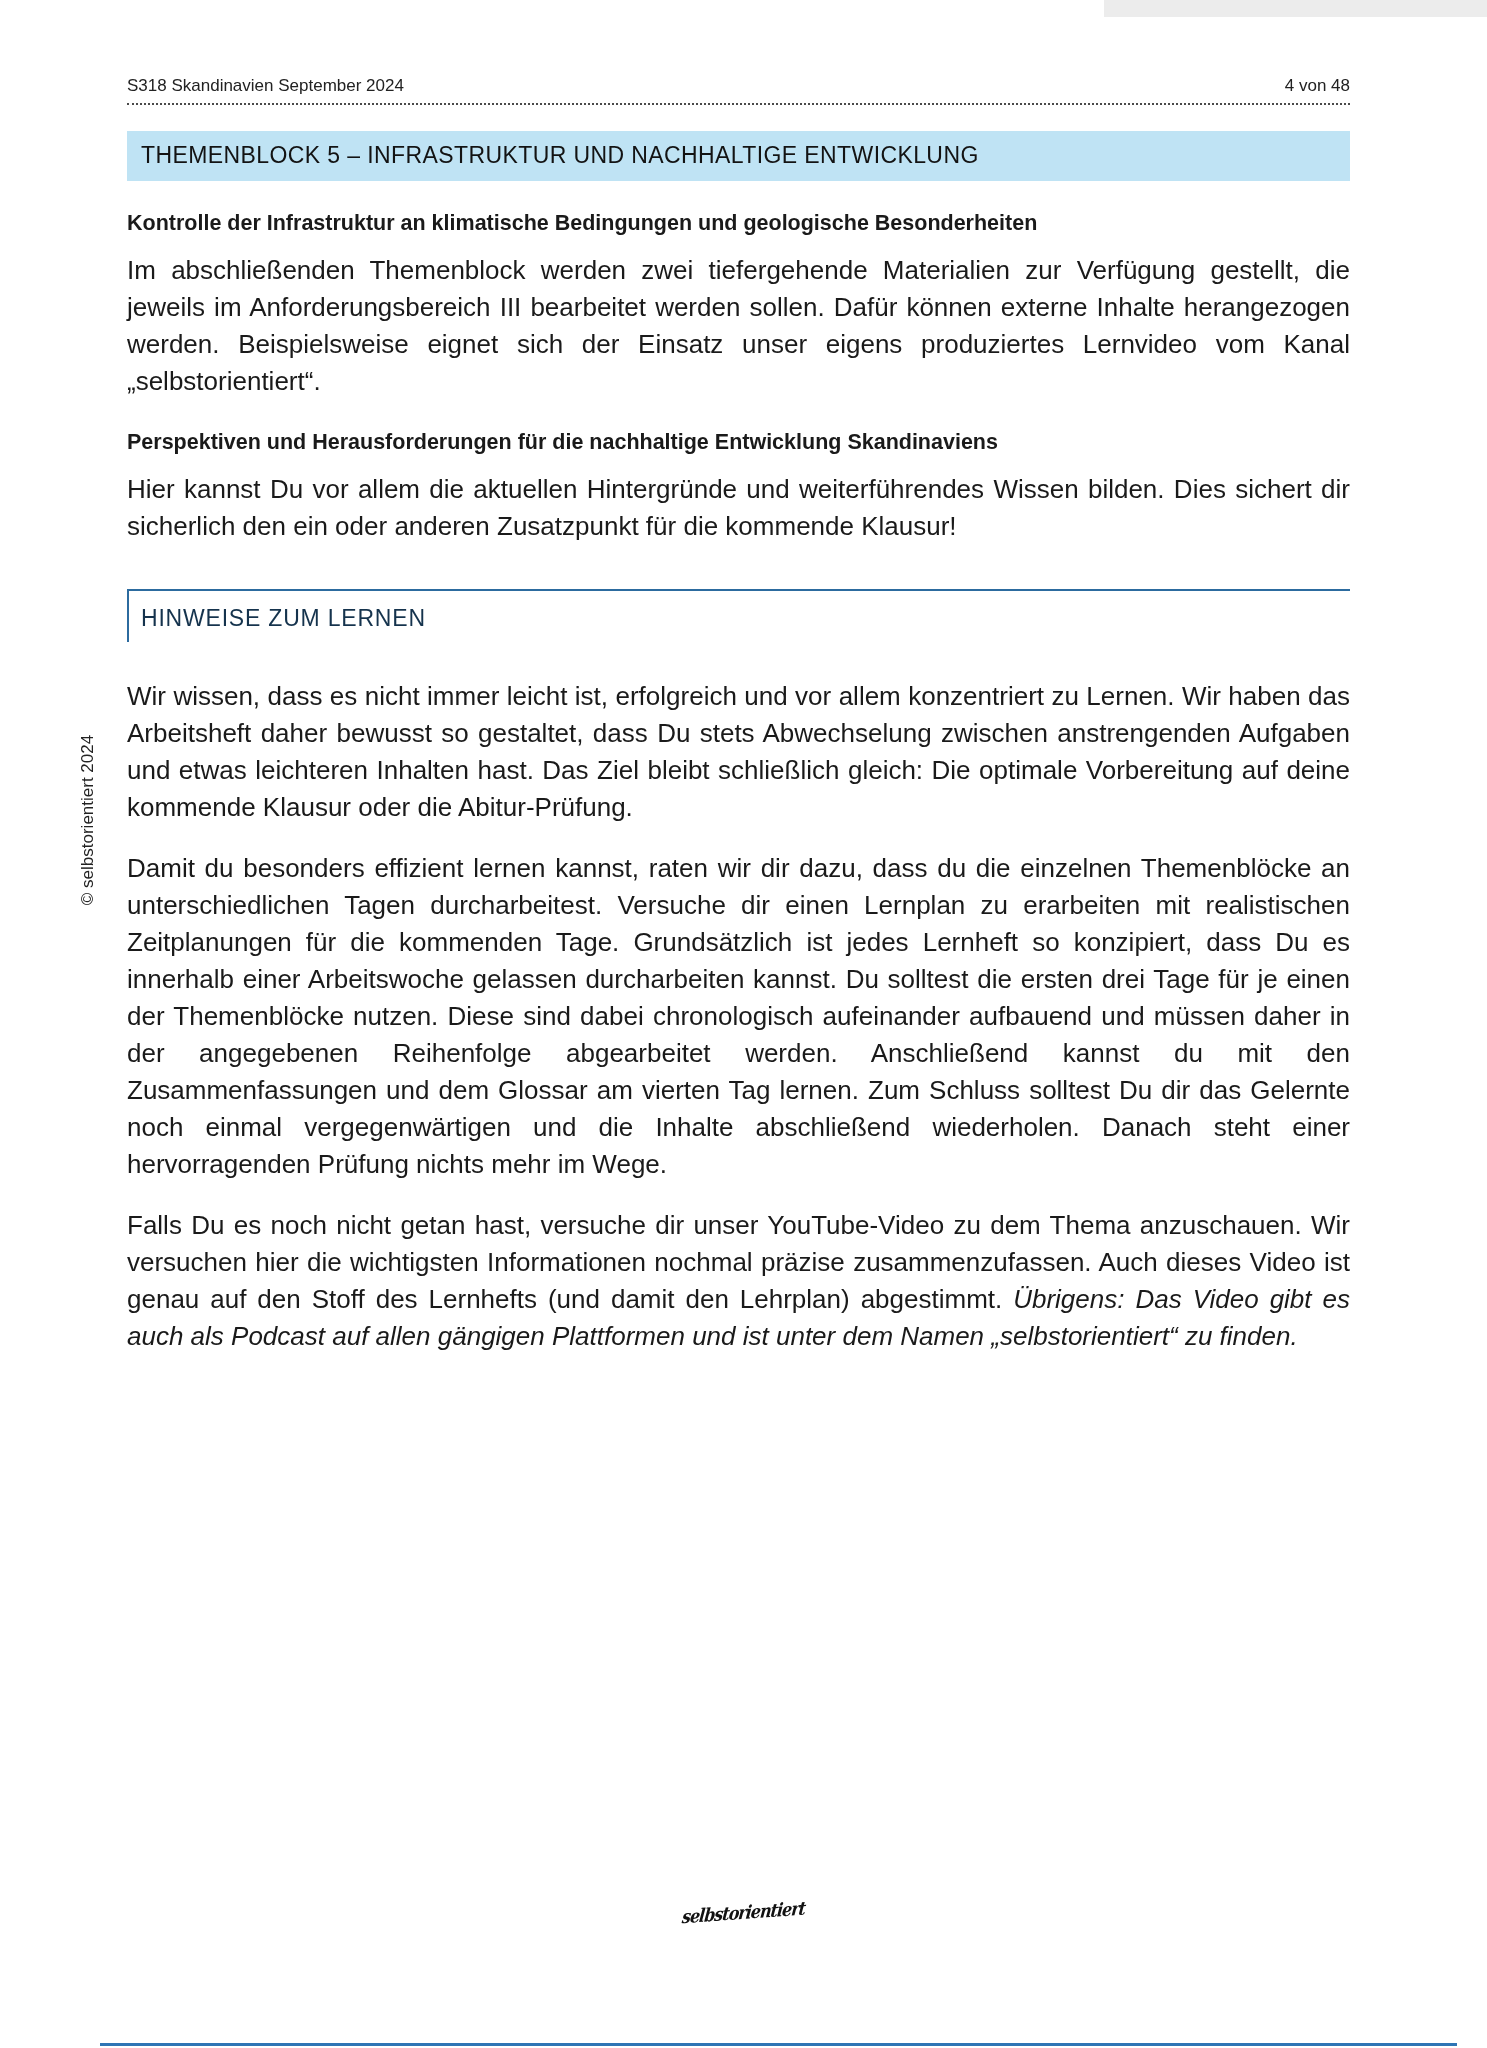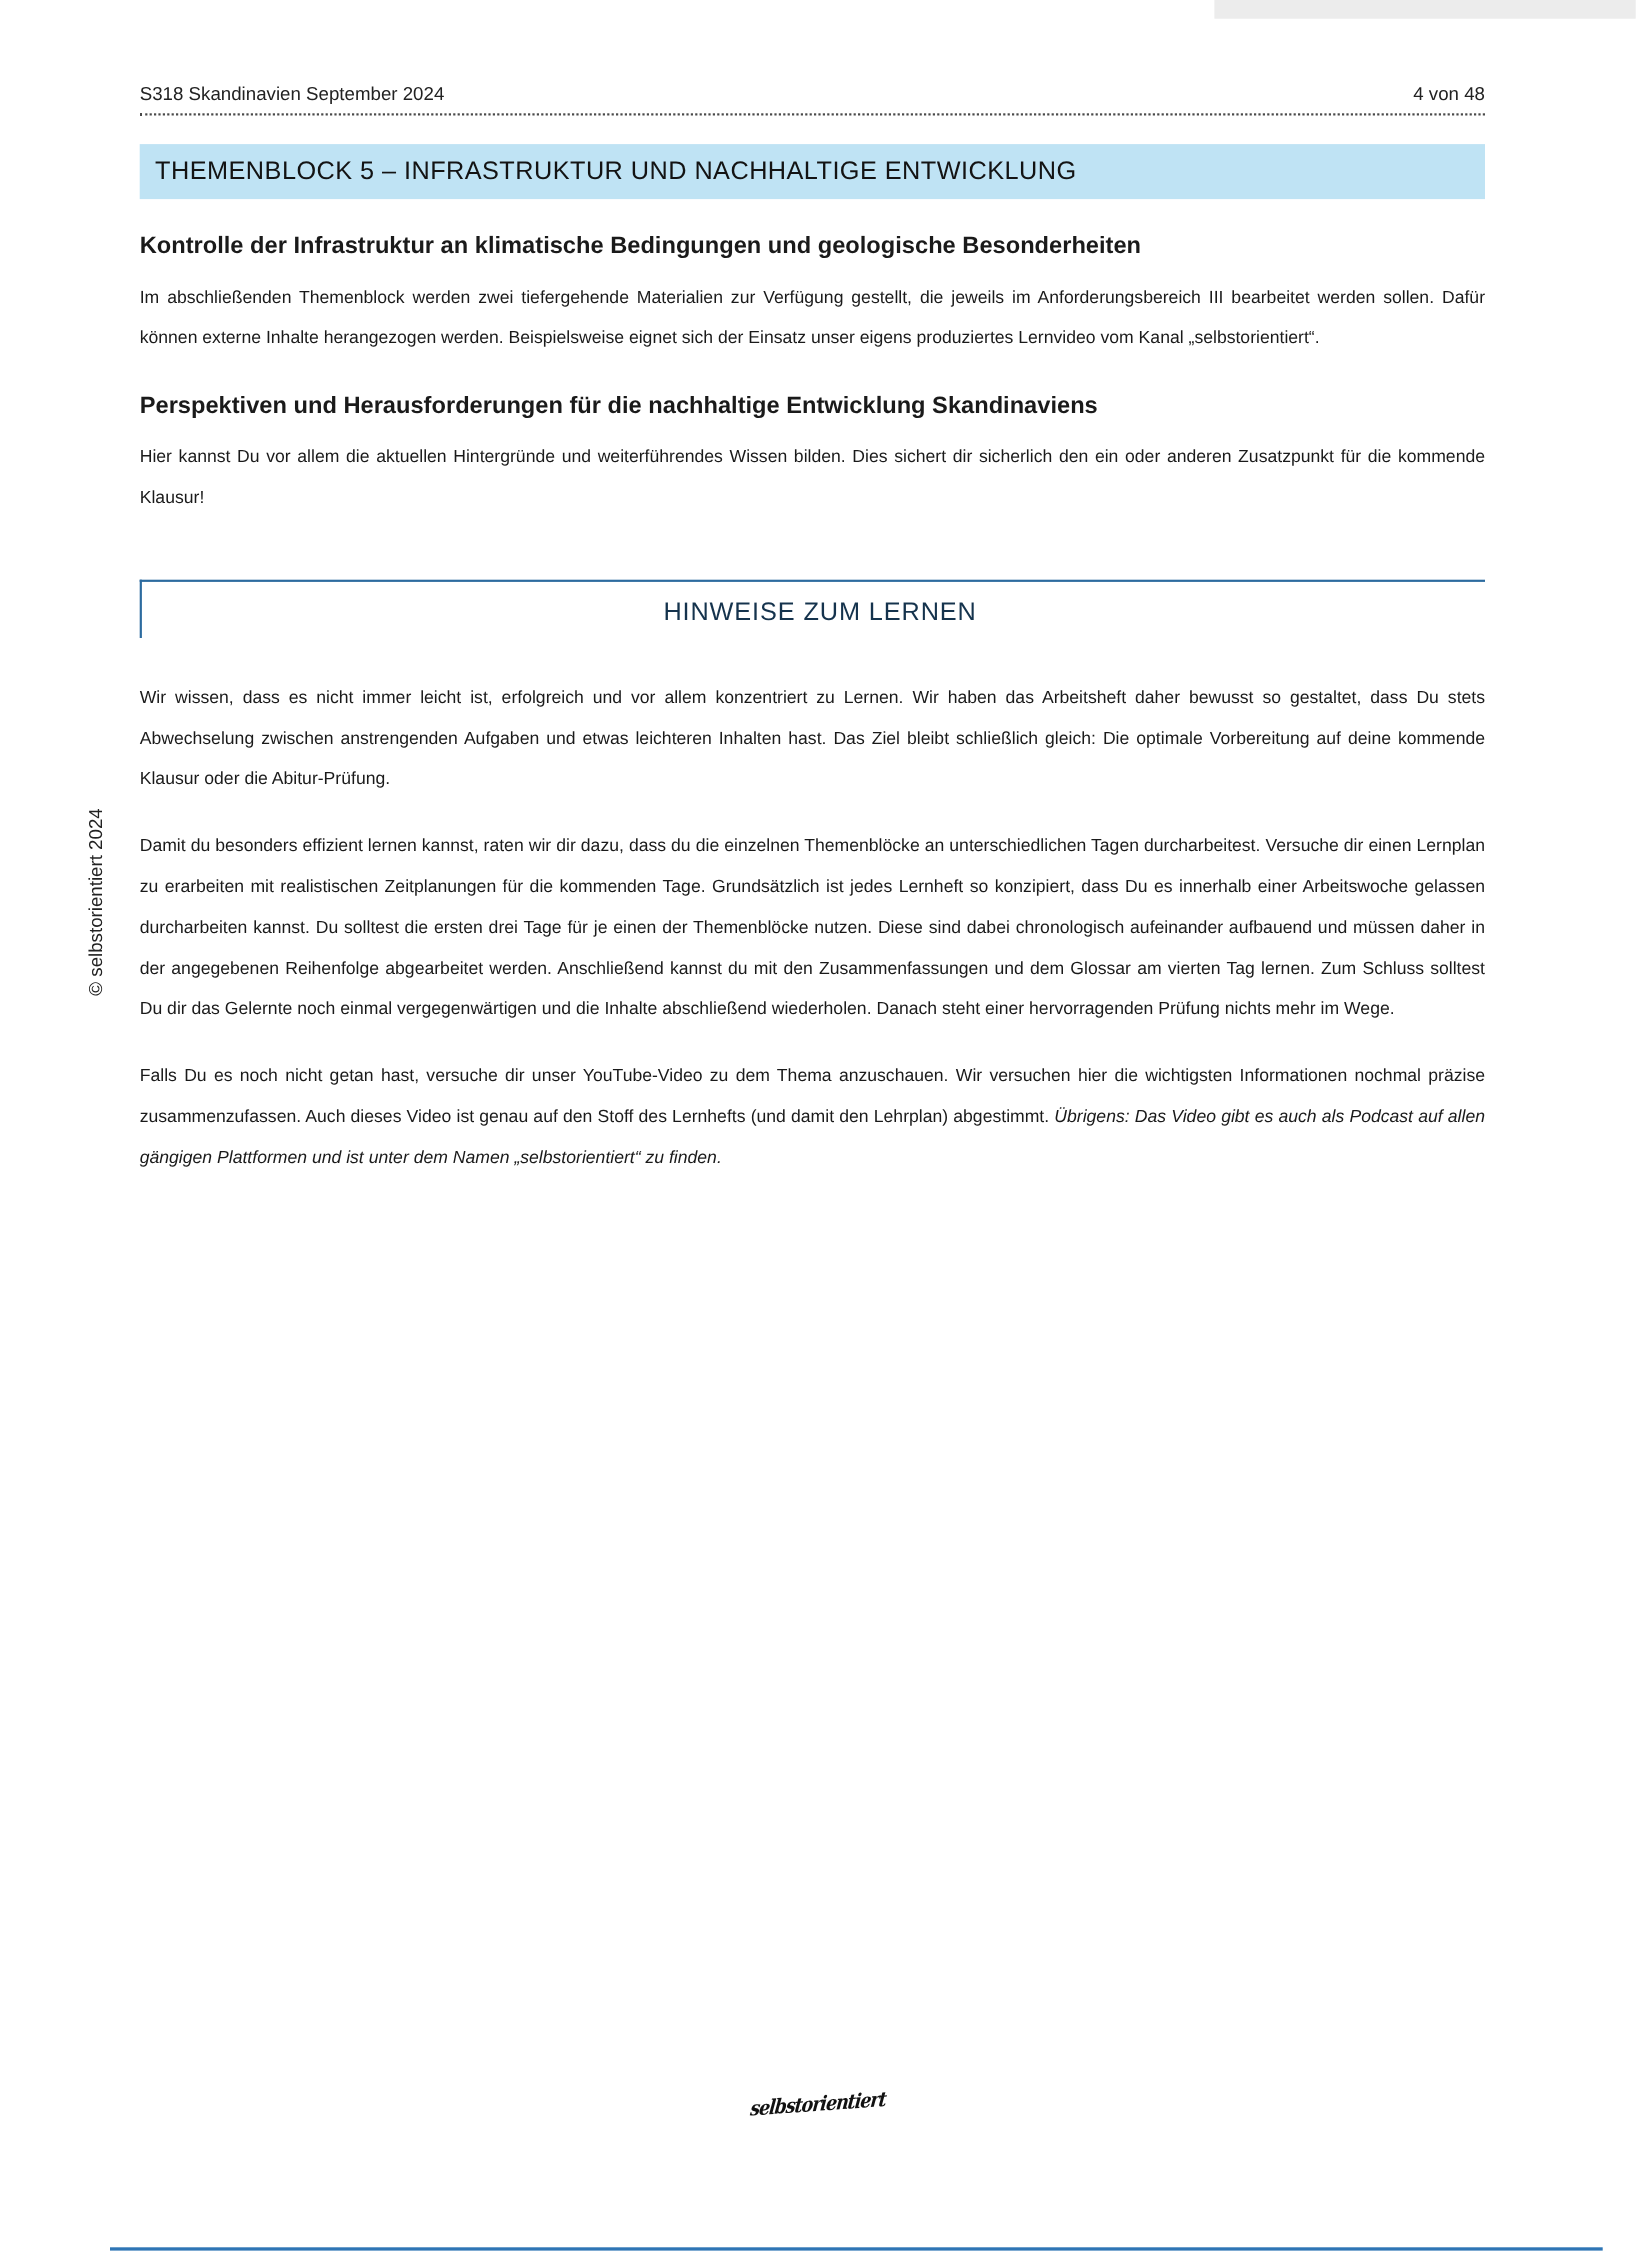--- a/index.html
+++ b/index.html
@@ -39,33 +39,32 @@
     letter-spacing: 0.4px;
     color: #131313;
   }
   .subheading {
     margin-top: 30px;
     font-size: 21.5px;
     font-weight: 700;
   }
   p.body-par {
     margin: 16px 0 0 0;
-    font-size: 16px;
+    font-size: 26px;
     line-height: 37px;
     text-align: justify;
   }
   .hinweise-head {
-    margin-top: 56px;
+    margin-top: 44px;
     border-top: 2px solid #2c6b9f;
     border-left: 2px solid #2c6b9f;
     padding: 14px 0 10px 12px;
     font-size: 23px;
     letter-spacing: 0.8px;
     color: #15334d;
-    text-align: center;
   }
   p.body-par.first-after-head { margin-top: 36px; }
   .italic-run { font-style: italic; }
   .side-copyright {
     position: absolute;
     left: -62px; top: 810px;
     width: 300px;
     transform: rotate(-90deg);
     transform-origin: center;
     font-size: 17px;

